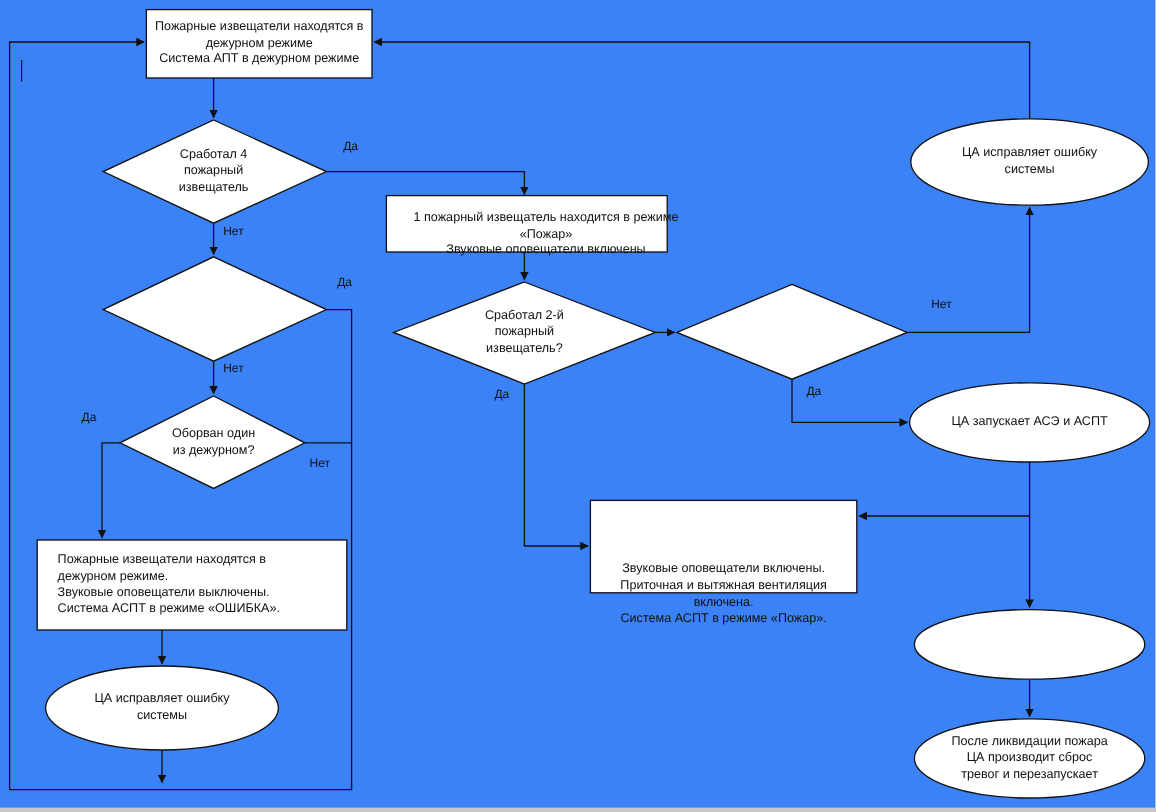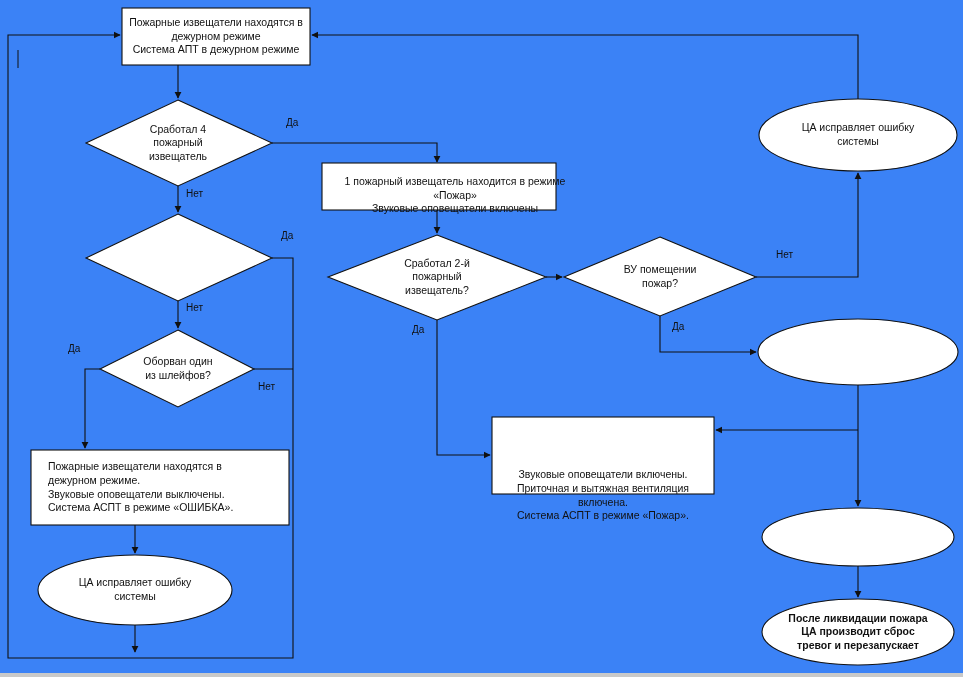--- a/index.html
+++ b/index.html
@@ -72,37 +72,36 @@
 Система АПТ в дежурном режиме</div>
   <div class="node" style="left:108px; top:112px; width:140px; height:62px;">Сработал 4
 пожарный
 извещатель</div>
   <div class="node" style="left:322px; top:163px; width:234px; height:65px;margin-left:16px;">1 пожарный извещатель находится в режиме
 «Пожар»
 Звуковые оповещатели включены</div>
   <div class="node" style="left:367px; top:247px; width:140px; height:60px;">Сработал 2-й
 пожарный
 извещатель?</div>
-  <div class="node" style="left:595px; top:252px; width:130px; height:50px;">ВУ помещении
-пожар?</div>
   <div class="node" style="left:768px; top:111px; width:180px; height:48px;">ЦА исправляет ошибку
 системы</div>
+  <div class="node" style="left:763px; top:339px; width:190px; height:26px;">ЦА запускает АСЭ и АСПТ</div>
   <div class="node" style="left:113px; top:345px; width:130px; height:48px;">Оборван один
-из шлейфов?</div>
+из дежурном?</div>
   <div class="node align-left" style="left:31px; top:450px; width:258px; height:75px;">Пожарные извещатели находятся в
 дежурном режиме.
 Звуковые оповещатели выключены.
 Система АСПТ в режиме «ОШИБКА».</div>
   <div class="node" style="left:50px;  top:566px; width:170px; height:48px;">ЦА исправляет ошибку
 системы</div>
   <div class="node" style="left:492px; top:417px; width:222px; height:77px;margin-top:40px;">Звуковые оповещатели включены.
 Приточная и вытяжная вентиляция
 включена.
 Система АСПТ в режиме «Пожар».</div>
-  <div class="node" style="left:768px; top:608px; width:180px; height:48px;font-weight:bold;">После ликвидации пожара
+  <div class="node" style="left:768px; top:608px; width:180px; height:48px;">После ликвидации пожара
 ЦА производит сброс
 тревог и перезапускает</div>
 
   <div class="elabel" style="left:286px; top:118px;">Да</div>
   <div class="elabel" style="left:186px; top:189px;">Нет</div>
   <div class="elabel" style="left:281px; top:231px;">Да</div>
   <div class="elabel" style="left:186px; top:303px;">Нет</div>
   <div class="elabel" style="left:412px; top:325px;">Да</div>
   <div class="elabel" style="left:672px; top:322px;">Да</div>
   <div class="elabel" style="left:776px; top:250px;">Нет</div>

